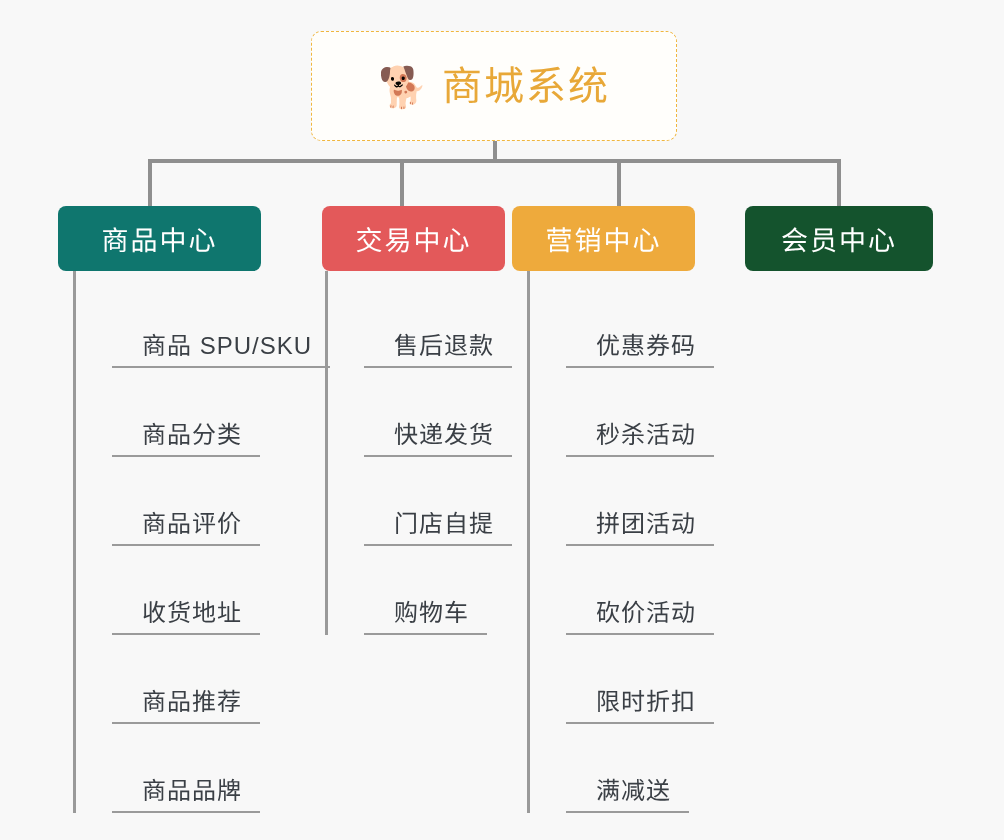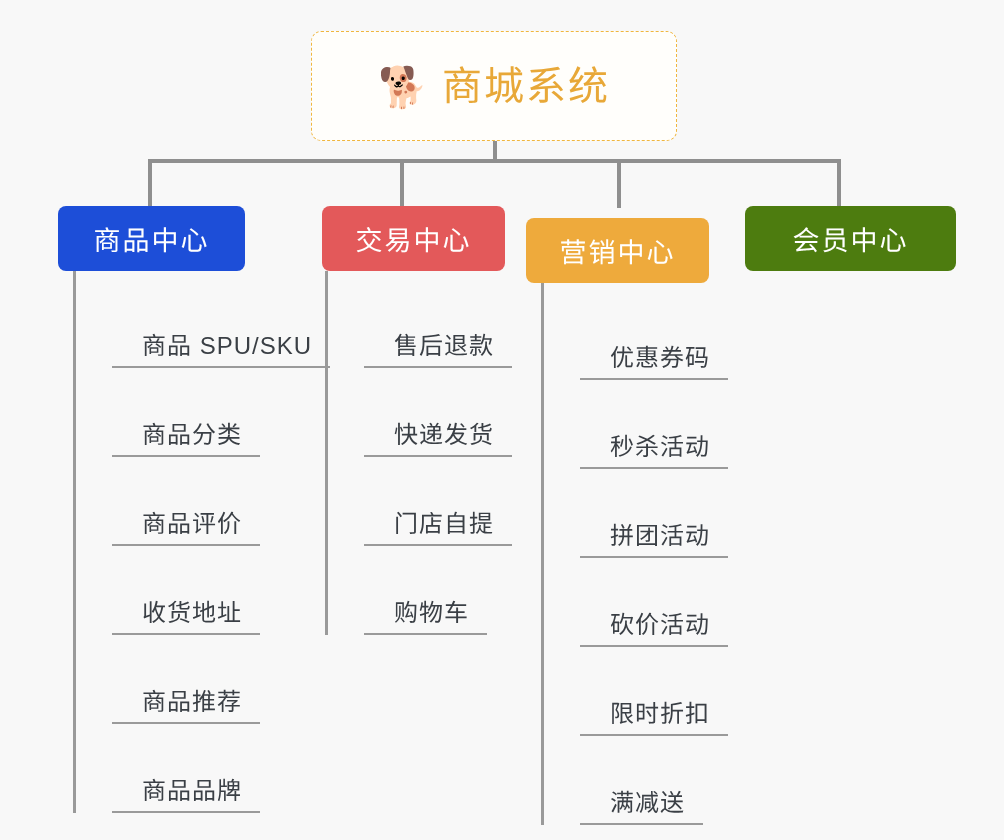--- a/index.html
+++ b/index.html
@@ -131,21 +131,21 @@
 
   <div class="conn conn-stem"></div>
   <div class="conn conn-bus"></div>
   <div class="conn conn-drop" id="drop-0" style="left: 148px;"></div>
   <div class="conn conn-drop" id="drop-1" style="left: 400px;"></div>
   <div class="conn conn-drop" id="drop-2" style="left: 617px;"></div>
   <div class="conn conn-drop" id="drop-3" style="left: 837px;"></div>
 
   <div id="branches">
       <div class="branch" style="left: 58px; width: 187px;">
-        <div class="branch-head" style="background: #1d4ed8; width: 187px;">商品中心</div>
+        <div class="branch-head" style="background: #0f766e; width: 203px;">商品中心</div>
         <div class="branch-body">
           <div class="leaf">
             <span class="leaf-inner">商品 SPU/SKU</span>
           </div>
           <div class="leaf">
             <span class="leaf-inner">商品分类</span>
           </div>
           <div class="leaf">
             <span class="leaf-inner">商品评价</span>
           </div>
@@ -170,21 +170,21 @@
             <span class="leaf-inner">快递发货</span>
           </div>
           <div class="leaf">
             <span class="leaf-inner">门店自提</span>
           </div>
           <div class="leaf">
             <span class="leaf-inner">购物车</span>
           </div>
         </div>
       </div>
-      <div class="branch" style="left: 526px; width: 183px; margin-top: 12px;">
+      <div class="branch" style="left: 512px; width: 183px;">
         <div class="branch-head" style="background: rgb(238, 170, 60); width: 183px;">营销中心</div>
         <div class="branch-body">
           <div class="leaf">
             <span class="leaf-inner">优惠券码</span>
           </div>
           <div class="leaf">
             <span class="leaf-inner">秒杀活动</span>
           </div>
           <div class="leaf">
             <span class="leaf-inner">拼团活动</span>
@@ -194,17 +194,17 @@
           </div>
           <div class="leaf">
             <span class="leaf-inner">限时折扣</span>
           </div>
           <div class="leaf">
             <span class="leaf-inner">满减送</span>
           </div>
         </div>
       </div>
       <div class="branch" style="left: 745px; width: 187px;">
-        <div class="branch-head" style="background: #4d7c0f; width: 211px; font-family: Liberation Serif, serif;">会员中心</div>
+        <div class="branch-head" style="background: #14532d; width: 188px; font-family: Liberation Serif, serif;">会员中心</div>
       </div>
     </div>
 
 </div>
 
 </body></html>

